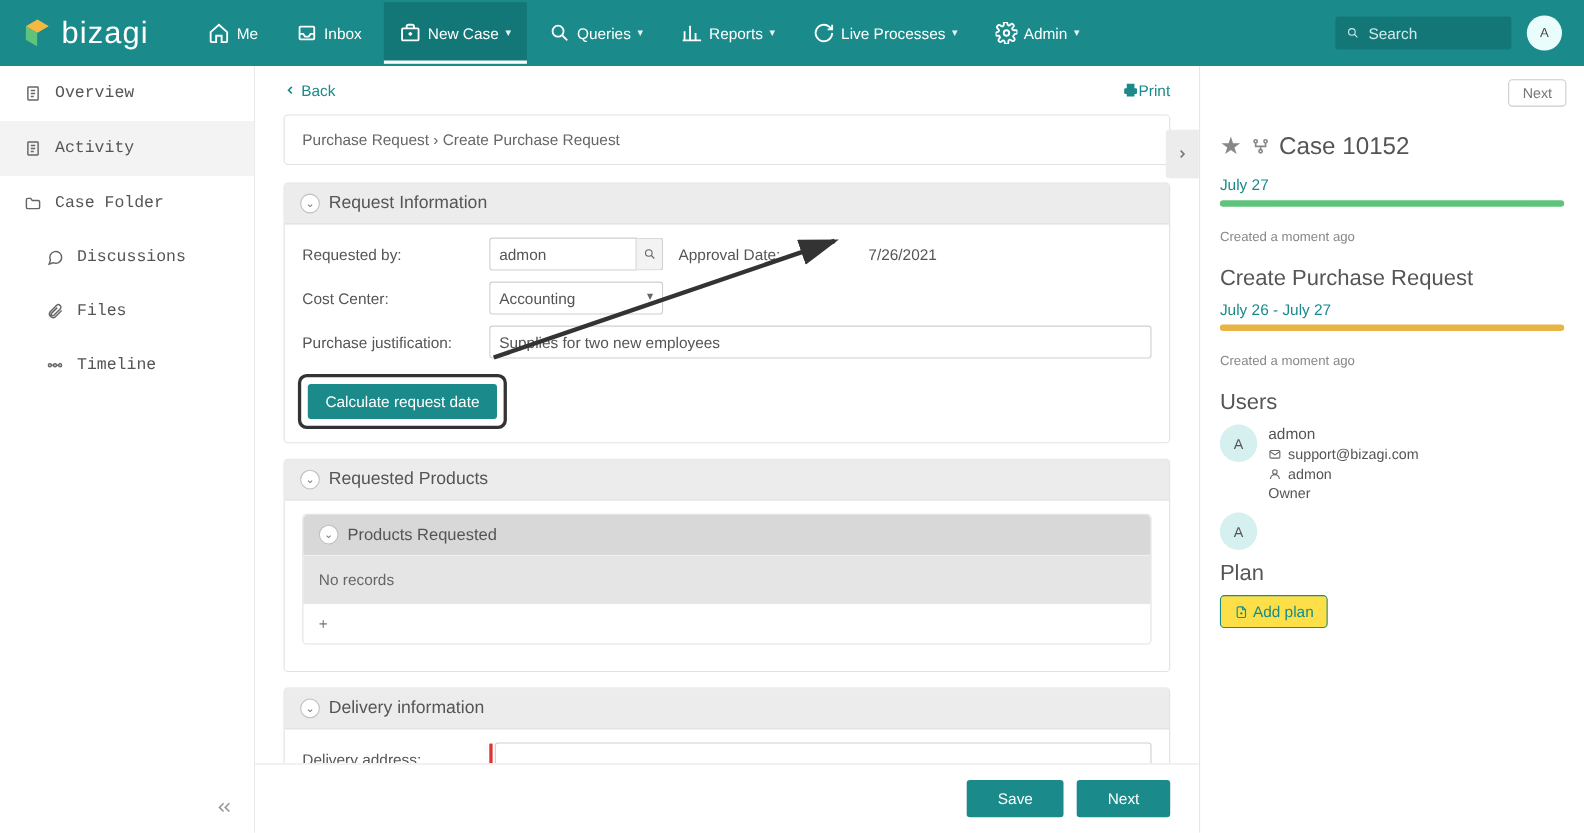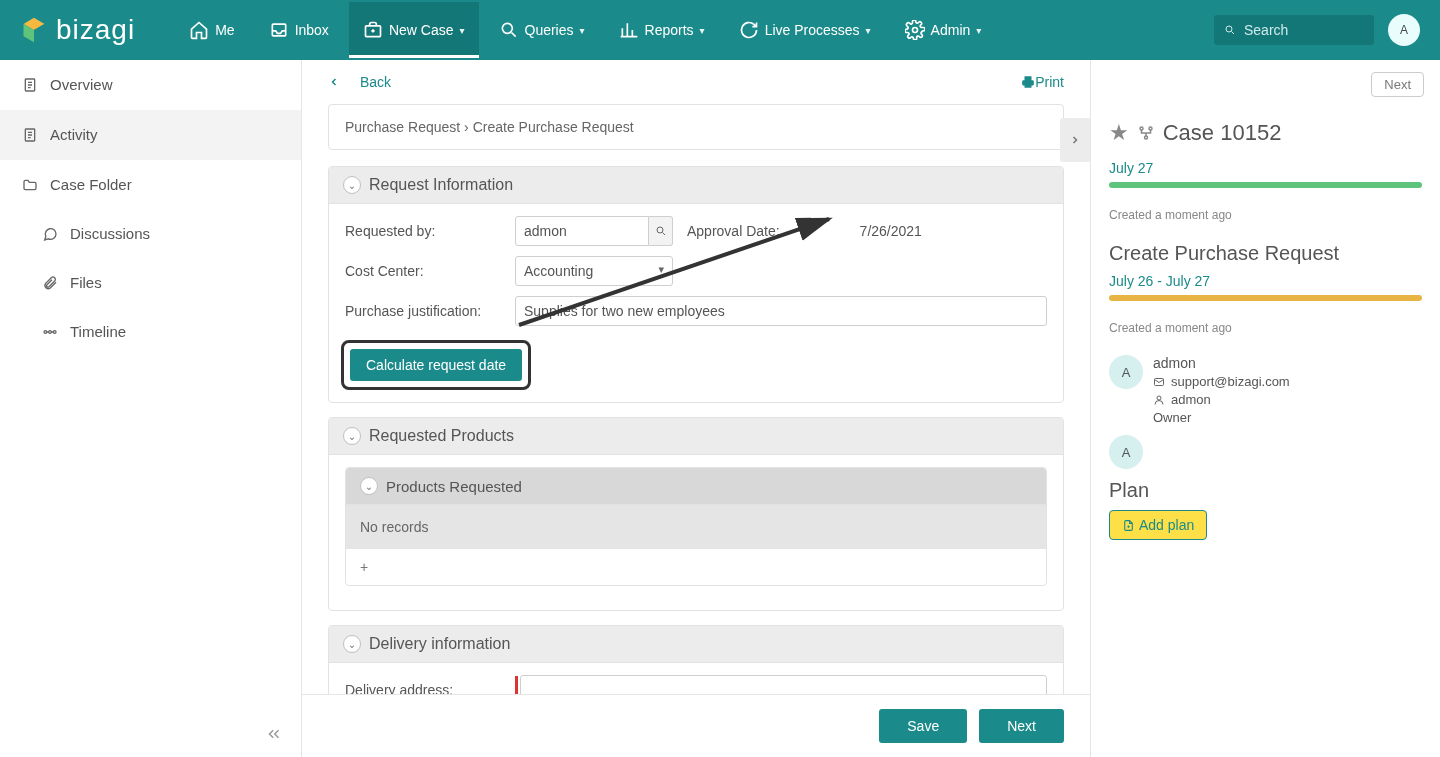--- a/index.html
+++ b/index.html
@@ -10,30 +10,30 @@
 .nav { display: flex; gap: 6px; align-items: center; flex: 1; }
 .nav-item { display: flex; align-items: center; gap: 6px; padding: 18px 14px; cursor: pointer; position: relative; }
 .nav-item.active { background: #147777; border-bottom: 3px solid #fff; padding-bottom: 15px; }
 .nav-item .chev { font-size: 10px; opacity: .9; }
 .nav-icon { width: 20px; height: 20px; display: inline-flex; align-items: center; justify-content: center; }
 .search-box { width: 160px; background: #147777; border-radius: 3px; padding: 7px 10px; display: flex; align-items: center; gap: 8px; margin-left: 10px; color: #d0e8e8; }
 .search-box input { background: transparent; border: none; outline: none; color: #fff; width: 100%; font-size: 14px; }
 .search-box input::placeholder { color: #cfeaea; }
 .avatar-small { width: 32px; height: 32px; border-radius: 50%; background: #eafdfd; color: #4a4a4a; display: flex; align-items: center; justify-content: center; margin-left: 14px; font-size: 12px; }
 .layout { display: flex; height: calc(100vh - 60px); }
-.sidebar { width: 302px; border-right: 1px solid #e6e6e6; display: flex; flex-direction: column; }
+.sidebar { width: 232px; border-right: 1px solid #e6e6e6; display: flex; flex-direction: column; font-family: Liberation Mono, monospace; }
 .sidebar-item { display: flex; align-items: center; gap: 12px; padding: 16px 22px; color: #555; cursor: pointer; font-size: 15px; }
 .sidebar-item.top { border-bottom: 1px solid transparent; }
 .sidebar-item.active { background: #f3f3f3; }
 .sidebar-sub { padding-left: 42px; }
 .sidebar-footer { margin-top: auto; display: flex; justify-content: flex-end; padding: 14px 18px; color: #999; }
 .main { flex: 1; background: #fff; overflow-y: auto; position: relative; }
 .main-inner { padding: 0; }
 .main-header { display: flex; align-items: center; justify-content: space-between; padding: 14px 26px; }
-.back-link { color: #1b8a8a; cursor: pointer; display: flex; align-items: center; gap: 20px; }
+.back-link { color: #1b8a8a; cursor: pointer; display: flex; align-items: center; gap: 4px; }
 .print-link { color: #1b8a8a; cursor: pointer; display: flex; align-items: center; gap: 0; }
 .chev-tab { width: 30px; height: 44px; background: #ececec; display: flex; align-items: center; justify-content: center; color: #777; position: absolute; right: 0; top: 58px; border-radius: 3px 0 0 3px; }
 .breadcrumb-box { margin: 0 26px 16px; border: 1px solid #e2e2e2; border-radius: 4px; padding: 14px 16px; color: #666; font-size: 14px; }
 .panel { margin: 0 26px 14px; border: 1px solid #e2e2e2; border-radius: 4px; }
 .panel-head { background: #ececec; padding: 9px 14px; display: flex; align-items: center; gap: 8px; border-bottom: 1px solid #e2e2e2; font-size: 16px; color: #555; }
 .panel-head.inner { background: #d8d8d8; font-size: 15px; border-radius: 4px 4px 0 0; }
 .toggle-circle { width: 18px; height: 18px; border-radius: 50%; border: 1px solid #c0c0c0; background: #fff; display: flex; align-items: center; justify-content: center; font-size: 10px; color: #777; }
 .panel-body { padding: 12px 16px; }
 .form-row { display: flex; align-items: center; margin-bottom: 10px; }
 .form-label { width: 170px; font-size: 14px; color: #555; }
@@ -334,20 +334,21 @@
     </div>
     <div class="small-date">July 27</div>
     <div class="progress green"></div>
     <div class="meta">Created a moment ago</div>
 
     <div class="section-title">Create Purchase Request</div>
     <div class="small-date">July 26 - July 27</div>
     <div class="progress amber"></div>
     <div class="meta">Created a moment ago</div>
 
+    <div class="section-title">Users</div>
     <div class="user-row">
       <div class="user-avatar">A</div>
       <div class="user-info">
         <div style="font-size:14px;">admon</div>
         <div class="line">
             <svg width="12" height="12" viewBox="0 0 24 24" fill="none" stroke="#666" stroke-width="2">
               <rect x="3" y="5" width="18" height="14" rx="2"></rect>
               <path d="M3 7l9 6 9-6"></path>
             </svg>
             <span>support@bizagi.com</span>

